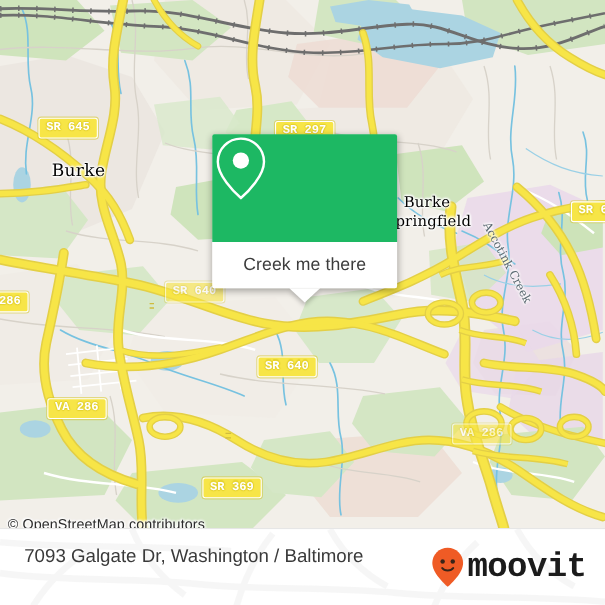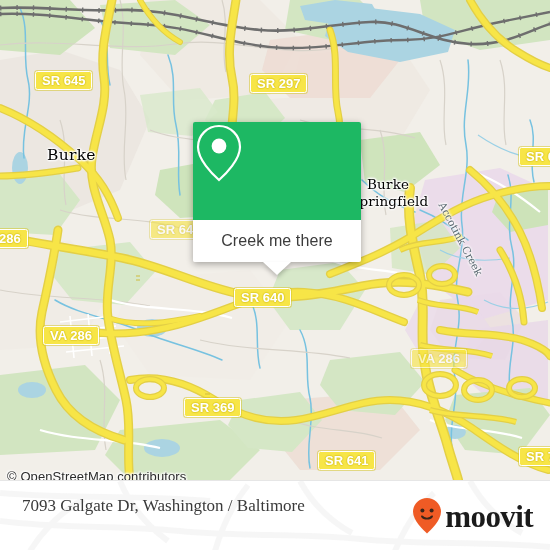--- a/index.html
+++ b/index.html
@@ -31,25 +31,26 @@
   .waterlabel{
     position:absolute;z-index:22;color:#5b6a72;font-size:10.5px;
     font-family:"DejaVu Serif",serif;white-space:nowrap;
     text-shadow:0 0 3px #fff,0 0 3px #fff,1px 1px 2px #fff,-1px -1px 2px #fff;
   }
 
   
   .shield{
     position:absolute;z-index:25;
     background:#f7e547;border:1.4px solid #fff;border-radius:2.5px;
-    color:#fff;font-size:13px;font-weight:bold;
-    font-family:Liberation Sans, sans-serif;
+    color:#fff;font-size:11px;font-weight:bold;
+    font-family:Liberation Mono, monospace;
     padding:1.5px 6px 2.5px 6px;line-height:13px;white-space:nowrap;
     text-shadow:-1px 0 1px #e3d02f,1px 0 1px #e3d02f,0 1px 1px #e3d02f,0 -1px 1px #e3d02f;
     box-shadow:0 0 0 1px rgba(214,196,46,.55);
+    margin-top:36px;
   }
   .shield.pale{opacity:.62;}
 
   
   #popup{position:absolute;left:193px;top:122px;width:168px;z-index:60;}
   .card-shadow{
     position:absolute;left:0;top:0;width:168px;height:140px;
     box-shadow:0 2px 7px rgba(0,0,0,.33);border-radius:2px;
   }
   .card-head{
@@ -71,28 +72,28 @@
   }
 
   
   #footer{
     position:absolute;left:0;top:480px;width:550px;height:70px;background:#fff;
     border-top:1px solid #e6e6e6;z-index:70;overflow:hidden;
   }
   #footer .ghost{position:absolute;left:0;top:0;width:550px;height:70px;opacity:.45;}
   #footer .addr{
     position:absolute;left:22px;top:0;height:50px;display:flex;align-items:center;
-    font-size:17px;color:#3a3a3a;font-family:Liberation Serif, serif;white-space:nowrap;
+    font-size:17px;color:#3a3a3a;font-family:Liberation Sans, sans-serif;white-space:nowrap;
   }
   #footer .logo{
     position:absolute;right:17px;top:0;height:70px;display:flex;align-items:center;gap:3px;
   }
   #footer .logo .wordmark{
     font-size:31px;font-weight:bold;color:#1b1b1b;letter-spacing:-.6px;
-    font-family:Liberation Serif, serif;line-height:31px;
+    font-family:Liberation Mono, monospace;line-height:31px;
   }
 </style>
 </head>
 <body>
 
 <div id="screen">
 
   <div id="map">
 
     <svg width="550" height="480" viewBox="0 0 550 480" xmlns="http://www.w3.org/2000/svg">

